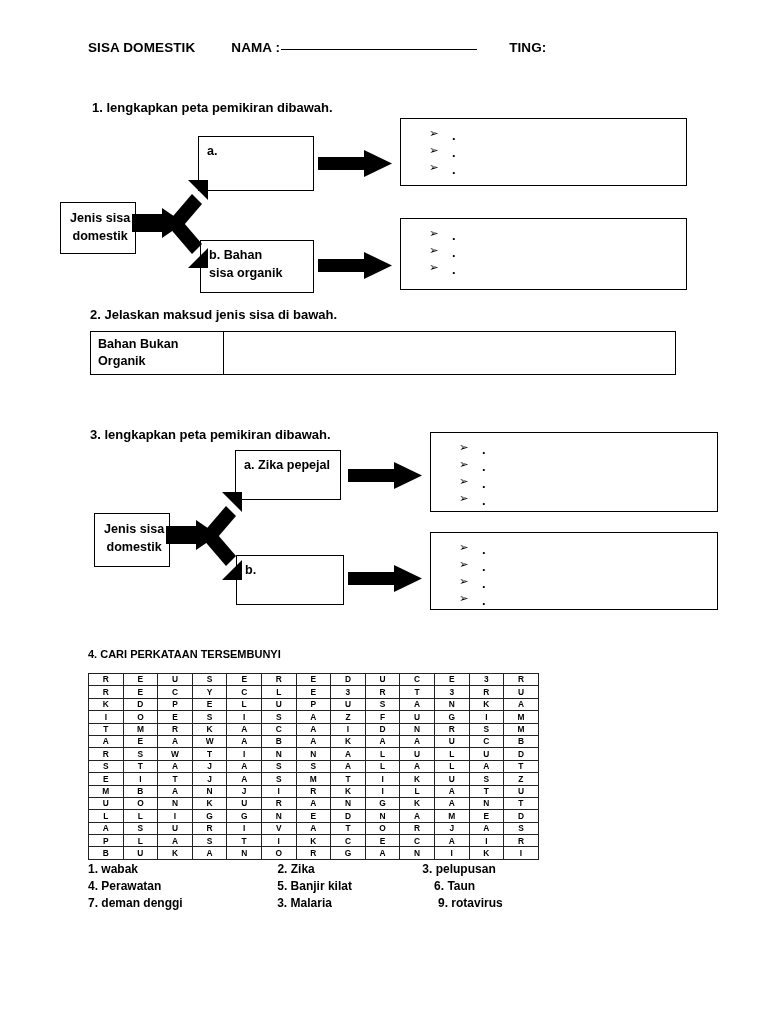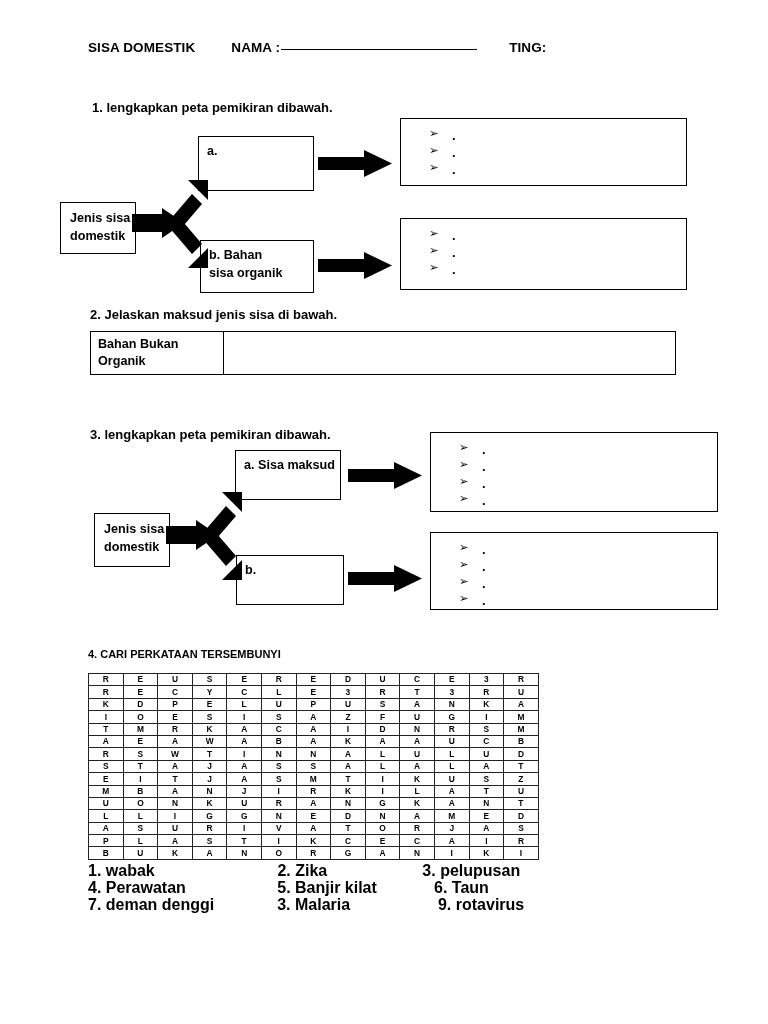--- a/index.html
+++ b/index.html
@@ -53,21 +53,21 @@
   }
   .box .box-txt {
     position: absolute;
     left: 8px; top: 5px;
     white-space: pre-line;
   }
 
   
   #src1 { left: 60px;  top: 202px; width: 76px;  height: 52px; }
   #src2 { left: 94px;  top: 513px; width: 76px;  height: 54px; }
-  #src1 .box-txt, #src2 .box-txt { left: 9px; top: 6px; }
+  #src1 .box-txt, #src2 .box-txt { left: 9px; top: 6px; text-align: center; }
 
   
   #b1a { left: 198px; top: 136px; width: 116px; height: 55px; }
   #b1b { left: 200px; top: 240px; width: 114px; height: 53px; }
   #b3a { left: 235px; top: 450px; width: 106px; height: 50px; }
   #b3b { left: 236px; top: 555px; width: 108px; height: 50px; }
 
   
   .abox {
     position: absolute;
@@ -147,21 +147,21 @@
 
   
   .wordlist {
     position: absolute;
     left: 88px; top: 862px;
     width: 460px;
   }
   .wl-row {
     display: flex;
     height: 17px;
-    font-size: 16px; font-weight: bold;
+    font-size: 12px; font-weight: bold;
     align-items: baseline;
   }
   .wl-c1 { width: 196px; }
   .wl-c2 { width: 150px; }
   .wl-c3 { width: 130px; }
   .wl-row.r2 .wl-c3 { padding-left: 12px; }
   .wl-row.r3 .wl-c3 { padding-left: 16px; }
 </style>
 </head>
 <body>
@@ -253,21 +253,21 @@
         <td class="c-lbl" style="white-space:pre-line;">Bahan Bukan
 Organik</td>
         <td></td>
       </tr>
     </tbody>
   </table>
 
   <div class="q-label" id="q3">3. lengkapkan peta pemikiran dibawah.</div>
 
   <div class="box" id="b3a">
-    <span class="box-txt">a. Sisa maksud</span>
+    <span class="box-txt">a. Zika pepejal</span>
   </div>
 
   <div class="box" id="src2">
     <span class="box-txt">Jenis sisa
 domestik</span>
   </div>
 
   <div class="box" id="b3b">
     <span class="box-txt">b.</span>
   </div>

